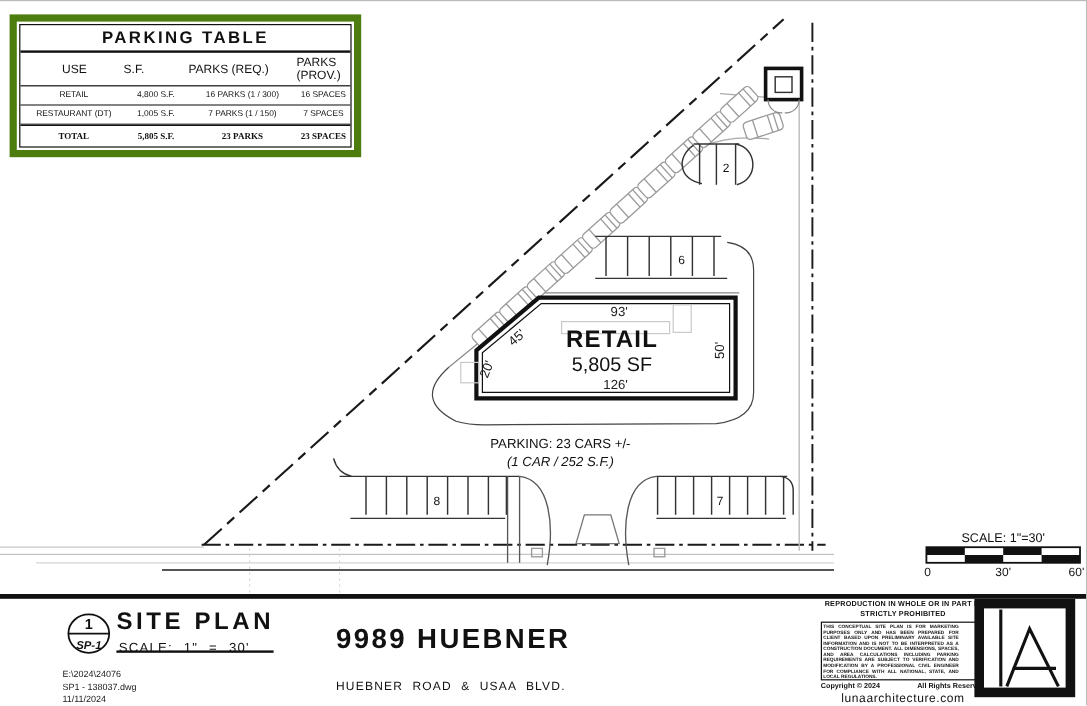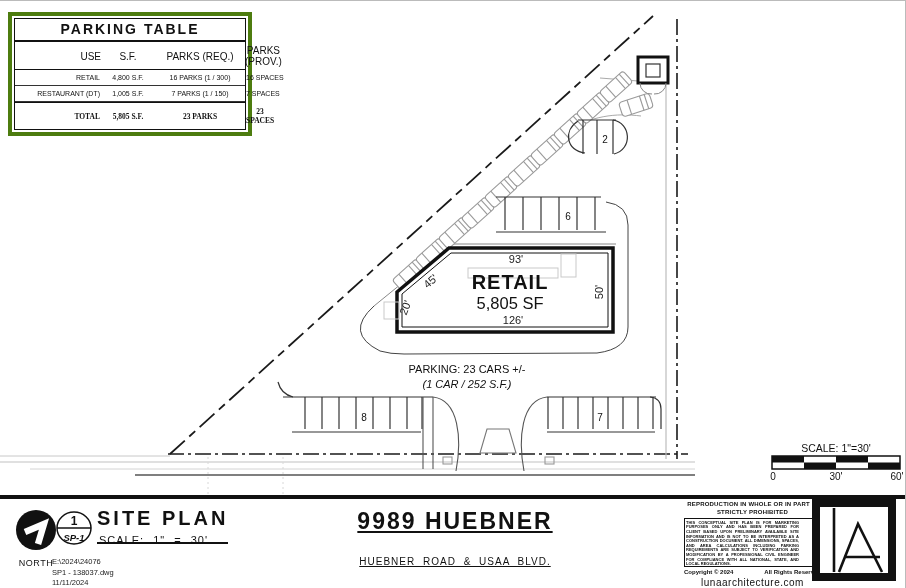--- a/index.html
+++ b/index.html
@@ -2,40 +2,40 @@
 <html><head>
 <meta charset="utf-8">
 <style>
   html,body{margin:0;padding:0;background:#fff;}
   #sheet{
     position:relative;width:906px;height:588px;overflow:hidden;background:#fff;
     font-family:"Liberation Sans",sans-serif;color:#111;
     border-top:1px solid #bbb;border-right:1px solid #bbb;box-sizing:border-box;
   }
   
-  .ptable{position:absolute;left:8px;top:11px;width:244px;border:4px solid #4d7c0f;background:#fff;padding:2px;box-sizing:border-box;}
+  .ptable{position:absolute;left:8px;top:11px;width:293px;border:6px solid #4d7c0f;background:#fff;padding:2px;box-sizing:border-box;}
   .ptable-inner{border:1px solid #111;}
   .pt-title{text-align:center;font-size:14px;font-weight:600;letter-spacing:2px;padding:2px 0 3px;border-bottom:2px solid #111;}
   .pt-row{display:grid;grid-template-columns:86px 54px 90px 1fr;border-bottom:1px solid #333;align-items:center;}
   .pt-row.hdr{font-size:10px;border-bottom:1px solid #111;}
-  .pt-row.hdr > div{padding:3px 0 2px;text-align:center;}
+  .pt-row.hdr > div{padding:3px 0 2px;}
   .pt-row.data{font-size:7px;}
   .pt-row.data > div{padding:4px 1px;text-align:center;white-space:nowrap;}
   .pt-row.total{border-bottom:none;border-top:1px solid #111;font-weight:bold;font-size:7.5px;}
   .pt-row.total > div{padding:4px 1px;text-align:center;font-family:Liberation Serif, serif;}
-  .pt-row > div:first-child{text-align:right;padding-left:4px !important;}
+  .pt-row > div:first-child{text-align:center;padding-left:4px !important;}
   
   .thickline{position:absolute;left:0;top:494px;width:906px;height:4px;background:#111;}
   .north-wrap{position:absolute;left:12px;top:508px;width:48px;text-align:center;}
   .north-label{font-size:9px;letter-spacing:.5px;margin-top:1px;}
   .bubble{position:absolute;left:54px;top:509px;}
   .sp-title{position:absolute;left:97px;top:506px;font-size:20px;font-weight:bold;letter-spacing:3px;border-bottom:2.5px solid #111;padding-bottom:12px;}
   .sp-scale{position:absolute;left:99px;top:533px;font-size:11px;letter-spacing:1px;word-spacing:5px;}
   .fileinfo{position:absolute;left:52px;top:556px;font-size:7.5px;line-height:1.4;color:#222;}
-  .center-block{position:absolute;left:280px;top:507px;width:350px;text-align:center;text-decoration:underline;}
+  .center-block{position:absolute;left:280px;top:518px;width:350px;text-align:left;}
   .proj-title{font-size:23px;font-weight:bold;letter-spacing:2px;}
   .proj-addr{font-size:10px;letter-spacing:1px;word-spacing:4px;margin-top:21px;}
   .disc{position:absolute;left:684px;top:500px;width:137px;}
   .disc-hdr{font-size:6px;font-weight:bold;text-align:center;line-height:1.25;letter-spacing:.2px;}
   .disc-box{border:1px solid #111;margin-top:2px;height:45px;overflow:hidden;padding:1px;}
   .disc-body{width:226px;font-size:8px;line-height:1.15;font-weight:bold;text-align:justify;transform:scale(.5);transform-origin:0 0;}
   .disc-copy{display:flex;justify-content:space-between;font-size:6px;font-weight:bold;margin-top:2px;}
   .disc-web{text-align:center;font-size:10px;margin-top:2px;letter-spacing:.5px;}
   .logo{position:absolute;left:806px;top:498px;}
   svg text{font-family:"Liberation Sans",sans-serif;}
@@ -266,27 +266,20 @@
         <div>TOTAL</div>
         <div>5,805 S.F.</div>
         <div>23 PARKS</div>
         <div>23 SPACES</div>
       </div>
     </div>
   </div>
 
   <div class="thickline"></div>
 
-  <div class="north-wrap">
-    <svg width="46" height="44" viewBox="0 0 46 44">
-      <circle cx="23" cy="21" r="20" fill="#111"></circle>
-      <path d="M 12,23 L 31,15 L 25,35" stroke="#fff" stroke-width="6.5" fill="none"></path>
-    </svg>
-    <div class="north-label">NORTH</div>
-  </div>
 
   <svg class="bubble" width="40" height="40" viewBox="0 0 40 40">
     <ellipse cx="20" cy="18" rx="17" ry="16" fill="none" stroke="#111" stroke-width="1.5"></ellipse>
     <line x1="3" y1="18" x2="37" y2="18" stroke="#111" stroke-width="1.5"></line>
     <text x="20" y="14.5" font-size="12" font-weight="bold" text-anchor="middle" fill="#111">1</text>
     <text x="20" y="31" font-size="9.5" font-weight="bold" font-style="italic" text-anchor="middle" fill="#111">SP-1</text>
   </svg>
 
   <div class="sp-title">SITE PLAN</div>
   <div class="sp-scale">SCALE: 1" = 30'</div>

